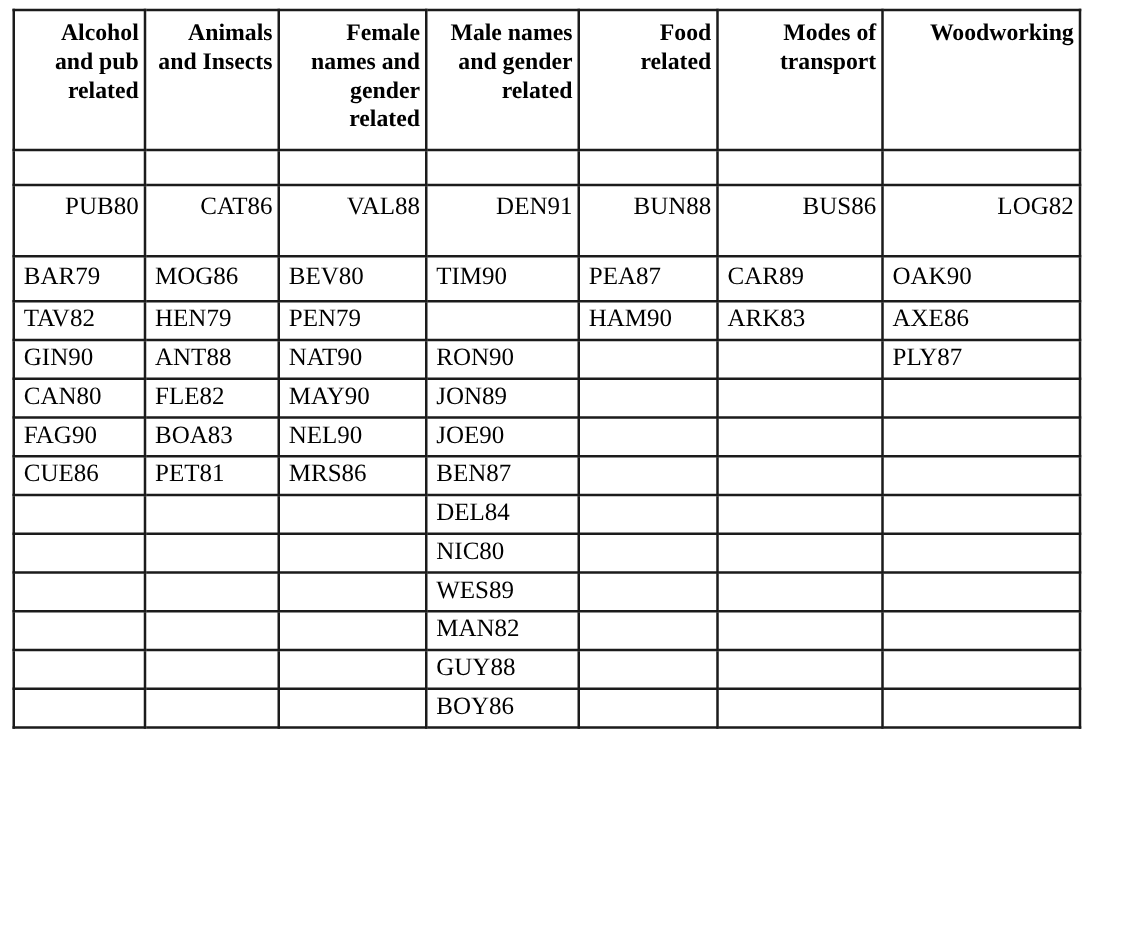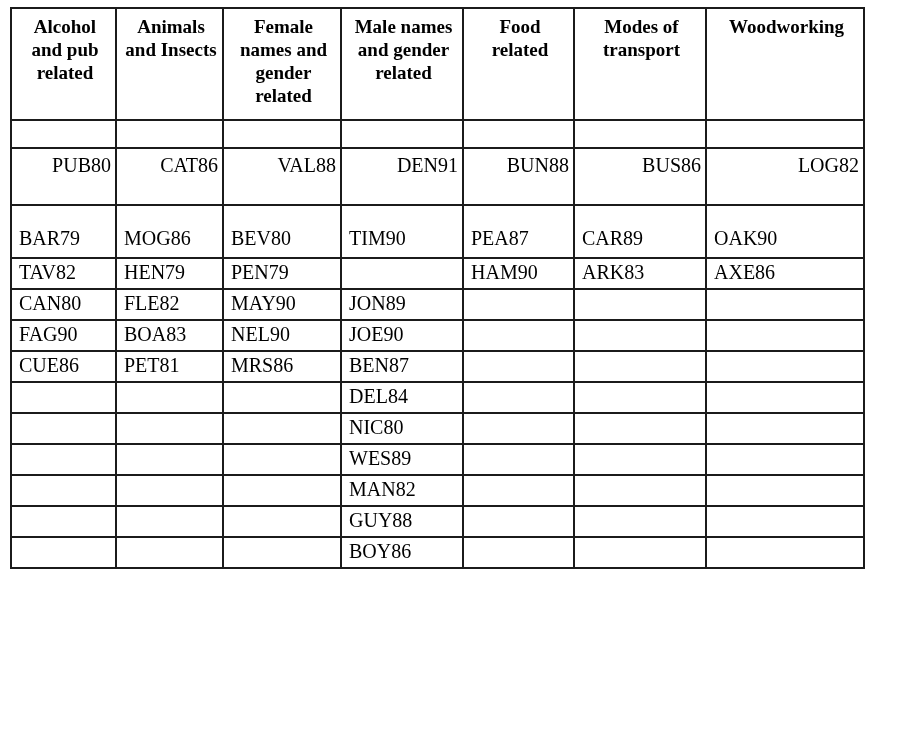--- a/index.html
+++ b/index.html
@@ -26,36 +26,36 @@
   }
   table.word-table th,
   table.word-table td {
     border: 2px solid #1b1b1b;
     vertical-align: top;
     padding: 1px 4px 1px 7px;
     overflow: hidden;
     white-space: normal;
   }
   table.word-table th {
-    text-align: center;
+    text-align: right;
     font-weight: bold;
     font-size: 19px;
     line-height: 23px;
     height: 103px;
     padding-top: 6px;
   }
   table.word-table td {
     font-size: 20px;
     line-height: 24px;
     height: 27px;
   }
   
   tbody tr:nth-child(1) td { height: 24px; }   
   tbody tr:nth-child(2) td { height: 50px; padding-top: 4px; text-align: right; }   
-  tbody tr:nth-child(3) td { height: 30px; padding-top: 20px; }   
+  tbody tr:nth-child(3) td { height: 30px; padding-top: 3px; }   
 </style>
 </head>
 <body>
 
 <div class="page">
   <table class="word-table">
     <colgroup>
       <col style="width:105px">
       <col style="width:107px">
       <col style="width:118px">
@@ -106,20 +106,29 @@
         <tr>
           <td>TAV82</td>
           <td>HEN79</td>
           <td>PEN79</td>
           <td></td>
           <td>HAM90</td>
           <td>ARK83</td>
           <td>AXE86</td>
         </tr>
         <tr>
+          <td>GIN90</td>
+          <td>ANT88</td>
+          <td>NAT90</td>
+          <td>RON90</td>
+          <td></td>
+          <td></td>
+          <td>PLY87</td>
+        </tr>
+        <tr>
           <td>CAN80</td>
           <td>FLE82</td>
           <td>MAY90</td>
           <td>JON89</td>
           <td></td>
           <td></td>
           <td></td>
         </tr>
         <tr>
           <td>FAG90</td>

